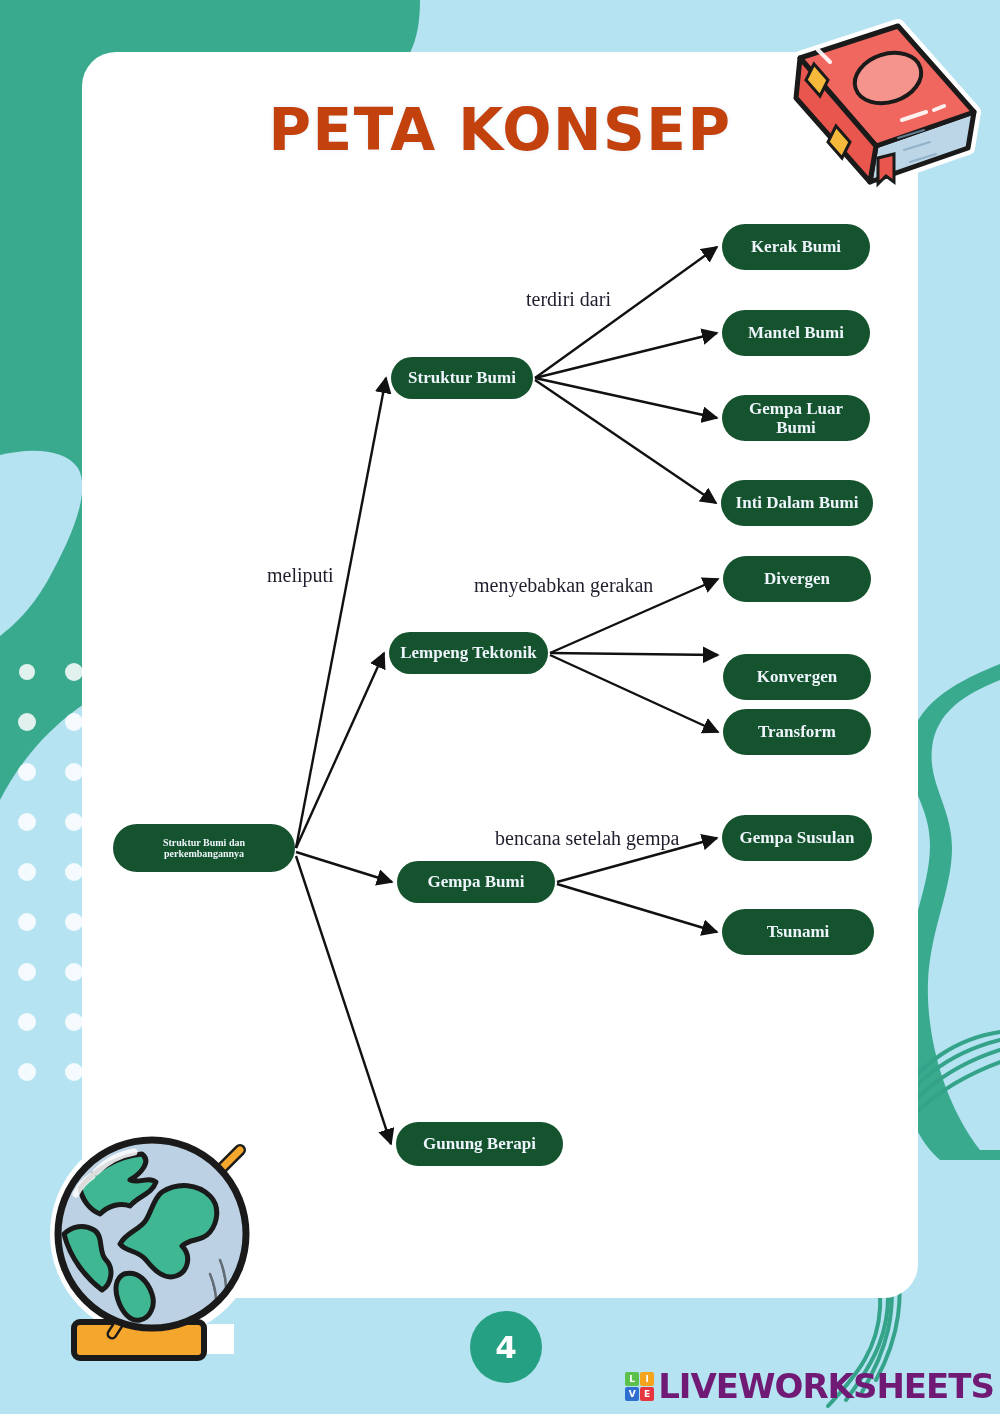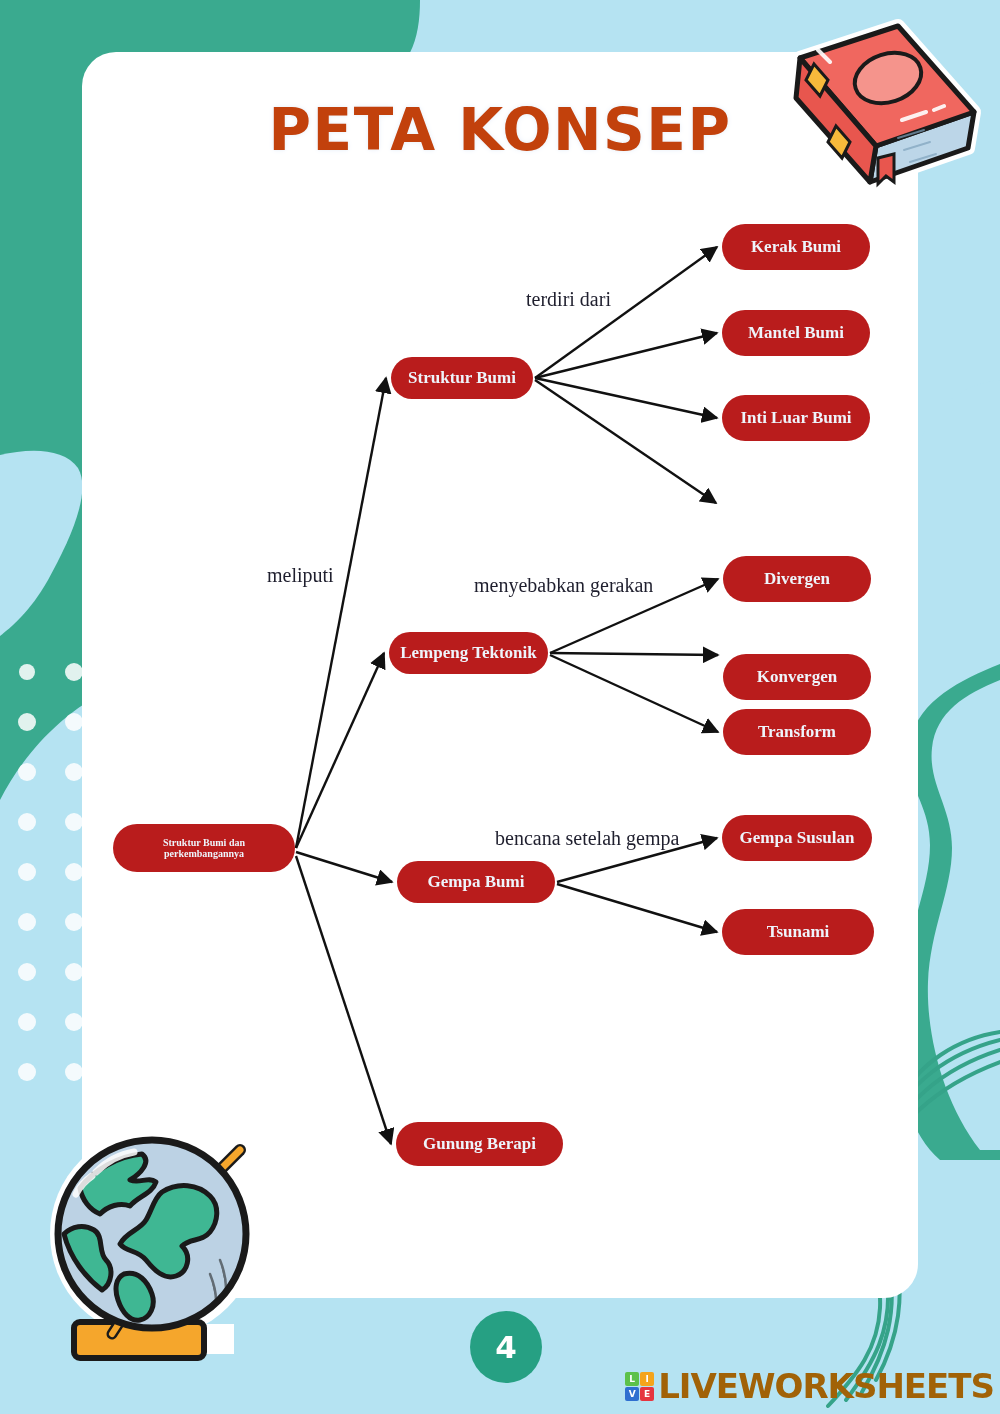--- a/index.html
+++ b/index.html
@@ -38,21 +38,21 @@
     color:#c2410c;
     text-shadow:0 0 3px #eef3fa, 0 0 6px #eef3fa;
   }
 
   
   .map { position:absolute; inset:0; z-index:8; }
   .edges { position:absolute; top:0; left:0; width:1000px; height:1414px; }
 
   .node {
     position:absolute;
-    background:#b91c1c;
+    background:#14532d;
     color:#eef4fb;
     border-radius:999px;
     display:flex;
     align-items:center;
     justify-content:center;
     text-align:center;
     font-family:"Liberation Serif", serif;
     font-weight:bold;
     font-size:17px;
     line-height:1.12;
@@ -99,21 +99,21 @@
     display:flex; align-items:center; justify-content:center;
     font-family:"DejaVu Sans", sans-serif;
     font-weight:bold; font-size:9px; color:#ffffff;
     border-radius:2px;
   }
   .lw-word {
     font-family:"DejaVu Sans", sans-serif;
     font-weight:bold;
     font-size:34px;
     letter-spacing:-1px;
-    color:#a16207;
+    color:#701a75;
   }
 </style>
 </head>
 <body>
 
 <div class="bg-layer">
   <svg class="bg-svg" viewBox="0 0 1000 1414" xmlns="http://www.w3.org/2000/svg">
     <rect x="0" y="0" width="1000" height="1414" fill="#b5e3f2"></rect>
 
     <path d="M0,0 L420,0 C420,40 410,70 370,92 C330,112 300,100 268,118
@@ -260,22 +260,23 @@
   <div class="node" style="left:391px; top:357px; width:142px; height:42px;">Struktur Bumi</div>
 
   <div class="node" style="left:397px; top:861px; width:158px; height:42px;">Gempa Bumi</div>
 
   <div class="node" style="left:396px; top:1122px; width:167px; height:44px;">Gunung Berapi</div>
 
   <div class="node" style="left:722px; top:224px; width:148px; height:46px;">Kerak Bumi</div>
 
   <div class="node" style="left:722px; top:310px; width:148px; height:46px;">Mantel Bumi</div>
 
-  <div class="node" style="left:722px; top:395px; width:148px; height:46px;">Inti Luar Bumi</div>
-
+  <div class="node" style="left:722px; top:395px; width:148px; height:46px;">Gempa Luar Bumi</div>
+
+  <div class="node" style="left:721px; top:480px; width:152px; height:46px;">Inti Dalam Bumi</div>
 
   <div class="node" style="left:723px; top:556px; width:148px; height:46px;">Divergen</div>
 
   <div class="node" style="left:723px; top:632px; width:148px; height:46px;margin-top:22px;">Konvergen</div>
 
   <div class="node" style="left:723px; top:709px; width:148px; height:46px;">Transform</div>
 
   <div class="node" style="left:722px; top:815px; width:150px; height:46px;">Gempa Susulan</div>
 
   <div class="node" style="left:722px; top:909px; width:152px; height:46px;">Tsunami</div>

